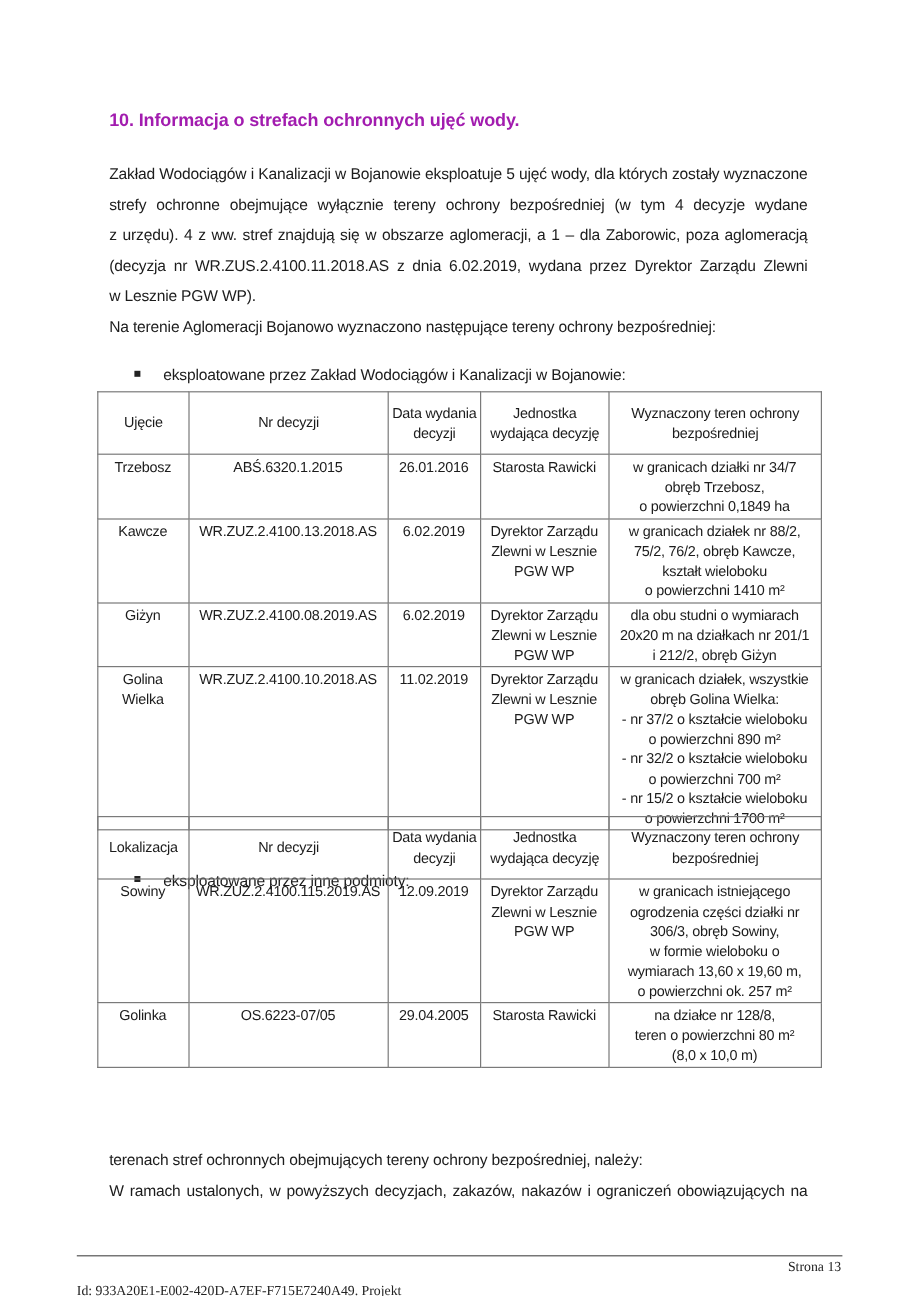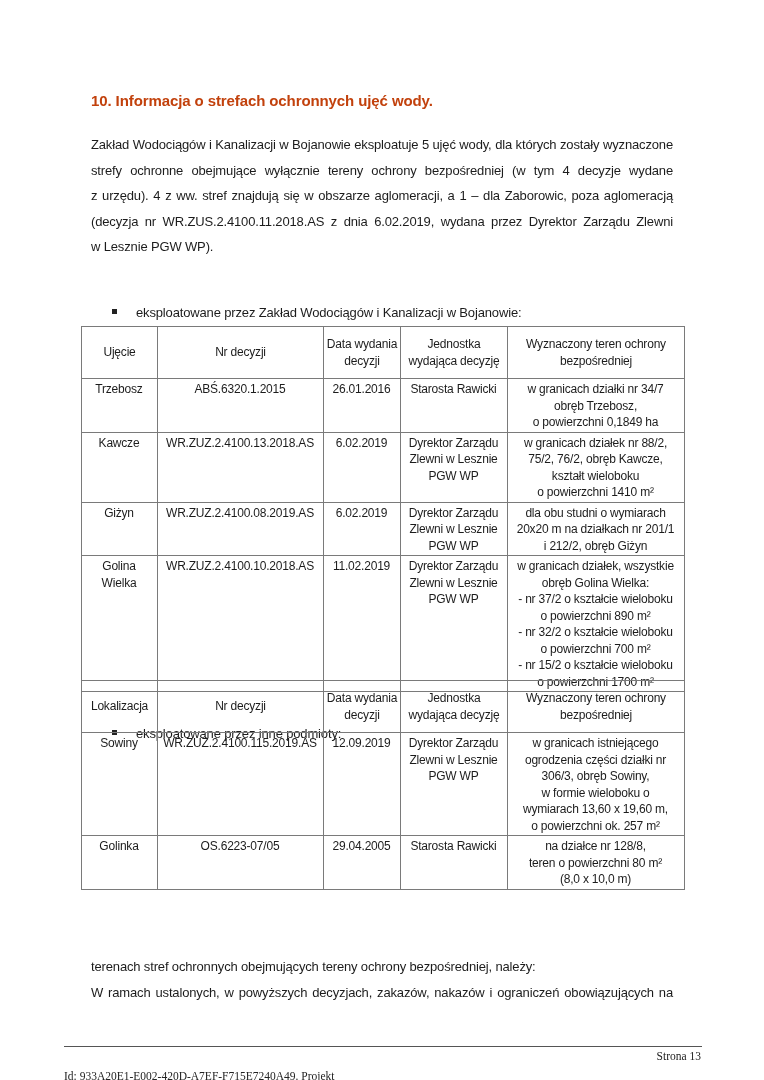--- a/index.html
+++ b/index.html
@@ -4,21 +4,21 @@
   <style>
     html, body { margin: 0; padding: 0; background: #ffffff; }
     body {
       width: 764px; height: 1080px; position: relative; overflow: hidden;
       font-family: "Liberation Sans", "DejaVu Sans", sans-serif;
       color: #1c1c1c;
     }
     .page { position: absolute; left: 0; top: 0; width: 764px; height: 1080px; }
     .heading {
       position: absolute; left: 91px; top: 92px;
-      font-size: 15px; font-weight: bold; letter-spacing: -0.1px; color: #c2410c;
+      font-size: 15px; font-weight: bold; letter-spacing: -0.1px; color: #a21caf;
     }
     .para {
       position: absolute; left: 91px; width: 582px;
       font-size: 13px; line-height: 25.5px; text-align: justify;
       letter-spacing: -0.15px;
       margin-top: 16px;
     }
     .para .line { display: block; text-align: justify; text-align-last: justify; height: 25.5px; white-space: nowrap; overflow: visible; }
     .para .line.last { text-align-last: left; }
     .bullet {
@@ -59,20 +59,23 @@
   <div class="heading">10. Informacja o strefach ochronnych ujęć wody.</div>
 
   <div class="para" style="top:116px;">
     <span class="line">Zakład Wodociągów i Kanalizacji w Bojanowie eksploatuje 5 ujęć wody, dla których zostały wyznaczone</span>
     <span class="line">strefy ochronne obejmujące wyłącznie tereny ochrony bezpośredniej (w tym 4 decyzje wydane</span>
     <span class="line">z urzędu). 4 z ww. stref znajdują się w obszarze aglomeracji, a 1 – dla Zaborowic, poza aglomeracją</span>
     <span class="line">(decyzja nr WR.ZUS.2.4100.11.2018.AS z dnia 6.02.2019, wydana przez Dyrektor Zarządu Zlewni</span>
     <span class="line last">w Lesznie PGW WP).</span>
   </div>
 
+  <div class="para" style="top:244px;">
+    <span class="line last">Na terenie Aglomeracji Bojanowo wyznaczono następujące tereny ochrony bezpośredniej:</span>
+  </div>
 
   <div class="bullet" style="top:273px;">
     <span class="dot"></span><span>eksploatowane przez Zakład Wodociągów i Kanalizacji w Bojanowie:</span>
   </div>
 
   <table class="grid" style="top:326px; width:603px;">
     <colgroup>
       <col style="width:76px">
         <col style="width:166px">
         <col style="width:77px">

